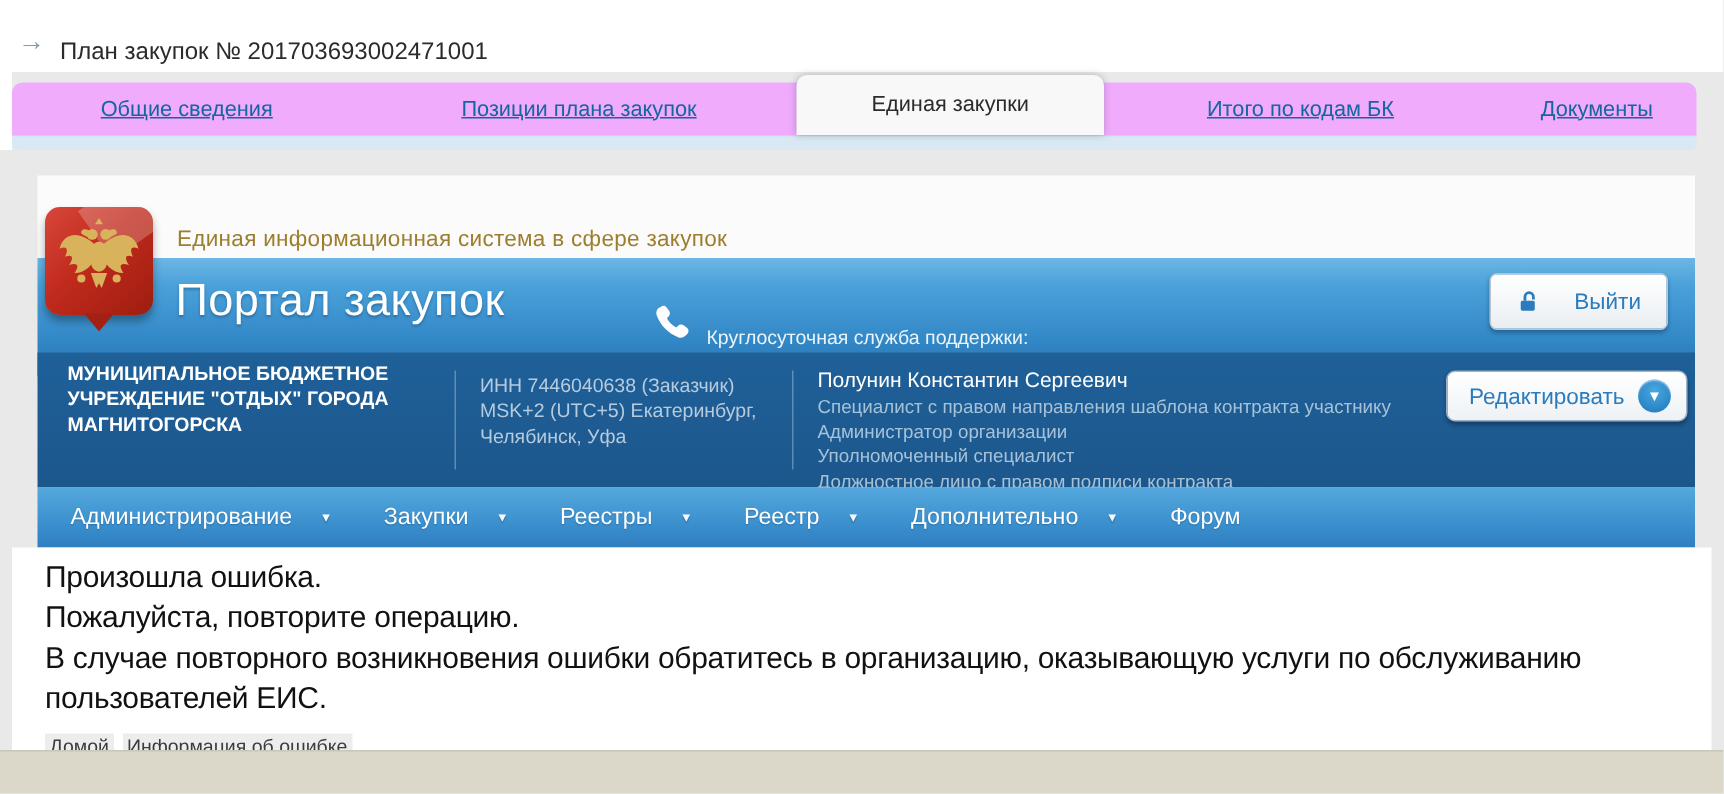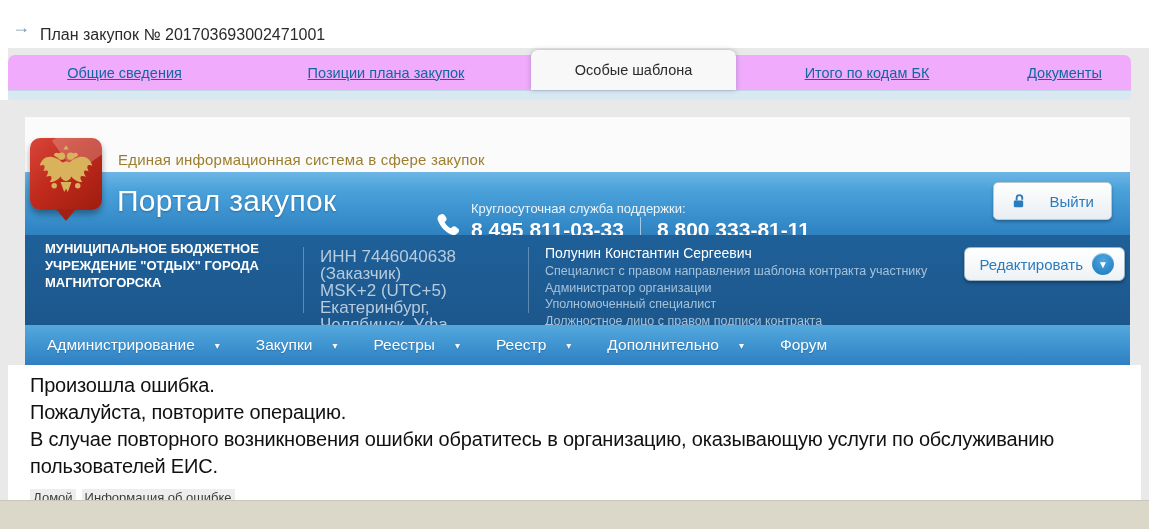--- a/index.html
+++ b/index.html
@@ -78,21 +78,21 @@
     background:linear-gradient(180deg,#1f6099,#1c578c);
   }
   .org-name {
     position:absolute; left:20px; top:5px; width:258px;
     color:#ffffff; font-size:13px; font-weight:bold; line-height:17px;
   }
   .org-divider { position:absolute; width:1px; top:12px; height:66px; background:rgba(173,200,222,.45); }
   .div1 { left:278px; } .div2 { left:503px; }
   .org-meta {
     position:absolute; left:295px; top:13px; width:200px;
-    color:#b6cbdd; font-size:17px; line-height:17px;
+    color:#b6cbdd; font-size:13px; line-height:17px;
   }
   .user-block { position:absolute; left:520px; top:10px; width:420px; }
   .user-name { color:#ffffff; font-size:14px; margin-bottom:2px; }
   .user-role { color:#a6c2d8; font-size:12.5px; line-height:16.5px; }
   .edit-btn {
     position:absolute; right:5px; top:12px; height:34px; padding:0 10px 0 14px;
     display:flex; align-items:center; gap:9px;
     background:linear-gradient(180deg,#ffffff,#eef2f5);
     border:1px solid #9fb3c2; border-radius:6px;
     box-shadow:0 2px 3px rgba(0,20,40,.4);
@@ -159,21 +159,21 @@
 
 <div class="abs tabs-wrap">
   <div class="tab-bar">
     <div class="tab" style="width:233px">
       <a>Общие сведения</a>
     </div>
     <div class="tab" style="width:290px">
       <a>Позиции плана закупок</a>
     </div>
     <div class="tab active" style="width:205px">
-      <span>Особые шаблона</span>
+      <span>Единая закупки</span>
     </div>
     <div class="tab" style="width:262px">
       <a>Итого по кодам БК</a>
     </div>
     <div class="tab" style="width:133px">
       <a>Документы</a>
     </div>
   </div>
   <div class="tab-strip"></div>
 </div>
@@ -206,25 +206,20 @@
 
   <div class="hdr-blue">
     <div class="portal-title">Портал закупок</div>
 
     <div class="support">
       <svg class="phone-icon" viewBox="0 0 24 24" fill="#ffffff">
         <path d="M6.4 3.1c1-.9 2.6-.8 3.4.3l1.4 1.9c.7 1 .6 2.4-.3 3.2l-.9.9c.4 1.1 1.2 2.2 2.2 3.2s2.1 1.8 3.2 2.2l.9-.9c.8-.9 2.2-1 3.2-.3l1.9 1.4c1.1.8 1.2 2.4.3 3.4l-1.2 1.2c-1 1-2.6 1.4-3.9.9-2.7-1-5.3-2.6-7.6-4.9S5.1 10.5 4.1 7.8c-.5-1.3-.1-2.9.9-3.9z"></path>
       </svg>
       <div class="support-texts">
         <div class="support-label">Круглосуточная служба поддержки:</div>
-        <div class="phones">
-          <span class="phone-number">8 495 811-03-33</span>
-          <span class="phone-divider"></span>
-          <span class="phone-number">8 800 333-81-11</span>
-        </div>
       </div>
     </div>
 
     <button class="logout-btn">
       <svg viewBox="0 0 16 16" width="15" height="15">
         <path d="M6 7 V4.2 a3 3 0 0 1 6 0 V6" fill="none" stroke="#2b7bbd" stroke-width="2"></path>
         <rect x="3" y="7" width="10" height="7" rx="1.2" fill="#2b7bbd"></rect>
       </svg>
       <span>Выйти</span>
     </button>

